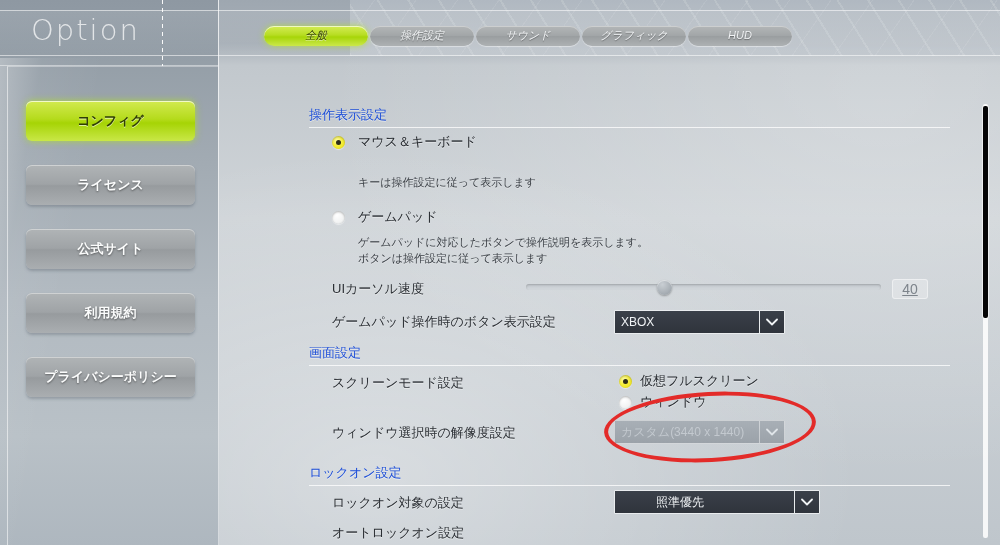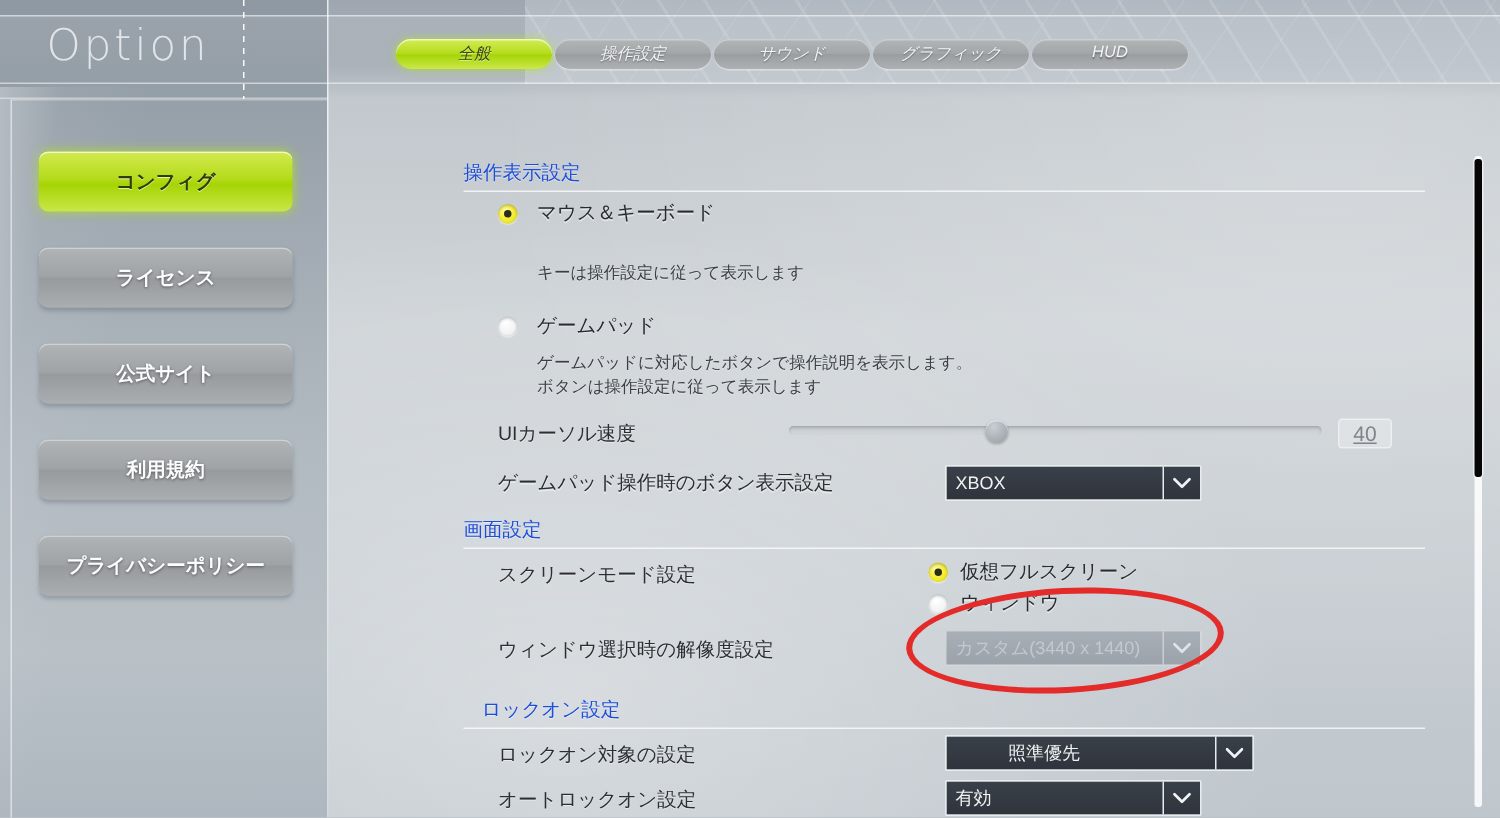--- a/index.html
+++ b/index.html
@@ -150,21 +150,21 @@
     position:absolute;width:34px;height:18px;border-radius:3px;
     background:rgba(255,255,255,.28);
     border:1px solid rgba(255,255,255,.45);
     display:flex;align-items:center;justify-content:center;
     font-size:14px;color:#7d848b;text-decoration:underline;
   }
 
   .dd{
     position:absolute;height:22px;display:flex;align-items:center;
     background:linear-gradient(180deg,#3a4049 0%,#2f343c 100%);
-    border:1px solid #e9ecee;border-radius:1px;margin-left:16px;
+    border:1px solid #e9ecee;border-radius:1px;
   }
   .dd .val{
     flex:1;padding-left:6px;font-size:12px;color:#f0f3f5;
     white-space:nowrap;overflow:hidden;
   }
   .dd .arrow{
     width:24px;height:100%;display:flex;align-items:center;justify-content:center;
     border-left:1px solid #e9ecee;
   }
   .dd .arrow svg{display:block;}
@@ -295,42 +295,34 @@
     <div class="row-label" style="left:113px;top:368px;">ウィンドウ選択時の解像度設定</div>
     <div class="dd disabled" style="left:395px;top:364px;width:169px;">
       <div class="val">カスタム(3440 x 1440)</div>
       <div class="arrow">
         <svg width="12" height="8" viewBox="0 0 12 8">
             <path d="M1 1.5 L6 6.5 L11 1.5" fill="none" stroke="#dfe4e8" stroke-width="1.8" stroke-linecap="round" stroke-linejoin="round"></path>
           </svg>
       </div>
     </div>
 
-    <div class="sec-head" style="left:90px;top:408px;margin-left:12px;">ロックオン設定</div>
+    <div class="sec-head" style="left:90px;top:408px;">ロックオン設定</div>
     <div class="sec-rule" style="left:90px;top:429px;width:641px;"></div>
 
     <div class="row-label" style="left:113px;top:438px;">ロックオン対象の設定</div>
     <div class="dd" style="left:395px;top:434px;width:169px;padding-left:35px;">
       <div class="val">照準優先</div>
       <div class="arrow">
         <svg width="12" height="8" viewBox="0 0 12 8">
             <path d="M1 1.5 L6 6.5 L11 1.5" fill="none" stroke="#f0f3f5" stroke-width="1.8" stroke-linecap="round" stroke-linejoin="round"></path>
           </svg>
       </div>
     </div>
 
     <div class="row-label" style="left:113px;top:468px;">オートロックオン設定</div>
-    <div class="dd" style="left:395px;top:464px;width:169px;">
-      <div class="val">有効</div>
-      <div class="arrow">
-        <svg width="12" height="8" viewBox="0 0 12 8">
-            <path d="M1 1.5 L6 6.5 L11 1.5" fill="none" stroke="#f0f3f5" stroke-width="1.8" stroke-linecap="round" stroke-linejoin="round"></path>
-          </svg>
-      </div>
-    </div>
 
   </div>
 
   <div class="sb-track"></div>
   <div class="sb-thumb"></div>
 
   <div class="annot-ellipse"></div>
 
 </div>
 

